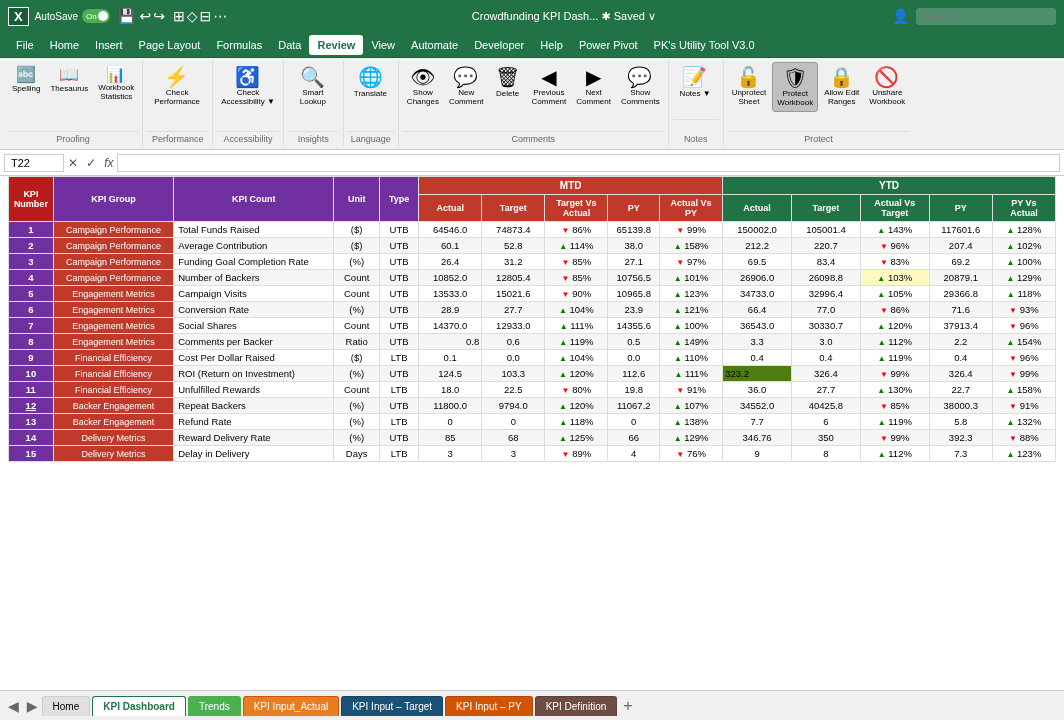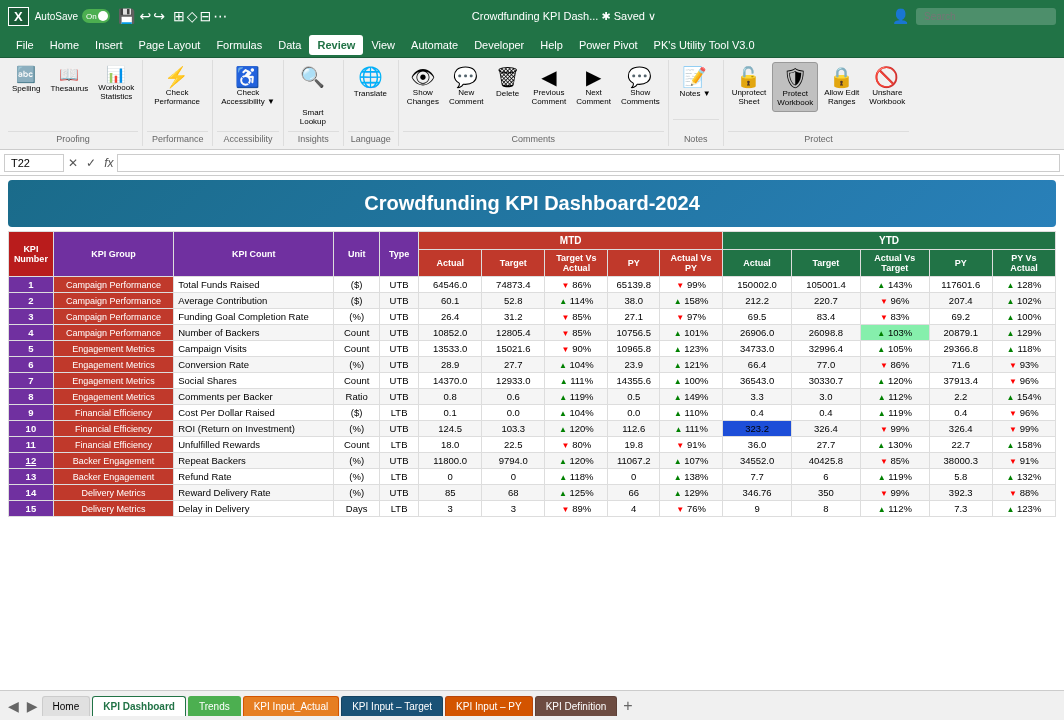--- a/index.html
+++ b/index.html
@@ -103,21 +103,21 @@
         <span style="font-size:8px;text-align:center;line-height:1.1;">Check<br>Accessibility ▼</span>
       </div>
     </div>
     <div style="font-size:9px;color:#666;text-align:center;border-top:1px solid #ddd;padding-top:2px;">Accessibility</div>
   </div>
 
   <div style="display:flex;flex-direction:column;border-right:1px solid #ddd;padding:2px 4px;min-width:60px;height:86px;">
     <div style="display:flex;gap:2px;flex:1;align-items:flex-start;">
       <div style="display:flex;flex-direction:column;align-items:center;padding:3px 4px;cursor:pointer;border-radius:3px;min-width:50px;">
         <span style="font-size:20px;">🔍</span>
-        <span style="font-size:8px;text-align:center;line-height:1.1;margin-top:20px;">Smart<br>Lookup</span>
+        <span style="font-size:8px;text-align:center;line-height:1.1;">Smart<br>Lookup</span>
       </div>
     </div>
     <div style="font-size:9px;color:#666;text-align:center;border-top:1px solid #ddd;padding-top:2px;">Insights</div>
   </div>
 
   <div style="display:flex;flex-direction:column;border-right:1px solid #ddd;padding:2px 4px;min-width:55px;height:86px;">
     <div style="display:flex;gap:2px;flex:1;align-items:flex-start;">
       <div style="display:flex;flex-direction:column;align-items:center;padding:3px 4px;cursor:pointer;border-radius:3px;min-width:45px;">
         <span style="font-size:20px;">🌐</span>
         <span style="font-size:8px;text-align:center;">Translate</span>
@@ -192,21 +192,20 @@
 <div id="formula-bar" style="display:flex;align-items:center;background:white;border-bottom:1px solid #ccc;padding:2px 4px;height:26px;">
   <input type="text" value="T22" style="border: 1px solid rgb(204, 204, 204); padding: 2px 6px; width: 60px; font-size: 11px;">
   <span style="margin:0 4px;font-size:12px;cursor:pointer;color:#555;">✕</span>
   <span style="margin:0 4px;font-size:12px;cursor:pointer;color:#555;">✓</span>
   <span style="margin:0 4px;font-size:12px;font-style:italic;cursor:pointer;color:#555;">fx</span>
   <input type="text" style="flex: 1 1 0%; border: 1px solid rgb(204, 204, 204); padding: 2px 6px; font-size: 11px;" value="">
 </div>
 
 <div id="spreadsheet" style="background:white;overflow:auto;height:calc(720px - 32px - 26px - 92px - 26px - 30px);">
 
-  <div style="background:linear-gradient(135deg,#1a6b8a,#2980b9);color:white;text-align:center;font-size:20px;font-weight:bold;padding:12px;margin:4px 8px;border-radius:4px;">Crowdfunding KPI Dashboard-2024</div>
 
   <div style="padding:0 8px 4px 8px;">
 
 
     <table style="border-collapse:collapse;width:100%;font-size:9.5px;">
       <thead>
         <tr>
           <th rowspan="2" style="background:#b91c1c;color:white;width:38px;font-size:9px;padding:3px 2px;">KPI<br>Number</th>
           <th rowspan="2" style="background:#7030a0;color:white;width:105px;font-size:9px;padding:3px 2px;">KPI Group</th>
           <th rowspan="2" style="background:#7030a0;color:white;width:130px;font-size:9px;padding:3px 2px;">KPI Count</th>
@@ -286,21 +285,21 @@
     <td style="background:#f5f5f5;text-align:left;padding:2px 4px;">Number of Backers</td>
     <td style="background:#f5f5f5;text-align:center;padding:2px 2px;">Count</td>
     <td style="background:#f5f5f5;text-align:center;padding:2px 2px;">UTB</td>
     <td style="background:#f5f5f5;text-align:center;padding:2px 2px;">10852.0</td>
     <td style="background:#f5f5f5;text-align:center;padding:2px 2px;">12805.4</td>
     <td style="background:#f5f5f5;text-align:center;padding:2px 2px;"><span style="color:red;font-size:8px;">▼</span> 85%</td>
     <td style="background:#f5f5f5;text-align:center;padding:2px 2px;">10756.5</td>
     <td style="background:#f5f5f5;text-align:center;padding:2px 2px;"><span style="color:green;font-size:8px;">▲</span> 101%</td>
     <td style="background:#f5f5f5;text-align:center;padding:2px 2px;">26906.0</td>
     <td style="background:#f5f5f5;text-align:center;padding:2px 2px;">26098.8</td>
-    <td style="background:#86efac;text-align:center;padding:2px 2px;"><span style="color:green;font-size:8px;">▲</span> 103%</td>
+    <td style="background:#fef9c3;text-align:center;padding:2px 2px;"><span style="color:green;font-size:8px;">▲</span> 103%</td>
     <td style="background:#f5f5f5;text-align:center;padding:2px 2px;">20879.1</td>
     <td style="background:#f5f5f5;text-align:center;padding:2px 2px;"><span style="color:green;font-size:8px;">▲</span> 129%</td>
   </tr>
           <tr style="background: rgb(255, 255, 255);">
     <td style="background:#7030a0;color:white;text-align:center;padding:2px 3px;font-weight:bold;">5</td>
     <td style="background:#c0392b;color:white;text-align:center;padding:2px 3px;font-size:9px;">Engagement Metrics</td>
     <td style="background:#ffffff;text-align:left;padding:2px 4px;">Campaign Visits</td>
     <td style="background:#ffffff;text-align:center;padding:2px 2px;">Count</td>
     <td style="background:#ffffff;text-align:center;padding:2px 2px;">UTB</td>
     <td style="background:#ffffff;text-align:center;padding:2px 2px;">13533.0</td>
@@ -347,21 +346,21 @@
     <td style="background:#ffffff;text-align:center;padding:2px 2px;"><span style="color:green;font-size:8px;">▲</span> 120%</td>
     <td style="background:#ffffff;text-align:center;padding:2px 2px;">37913.4</td>
     <td style="background:#ffffff;text-align:center;padding:2px 2px;"><span style="color:red;font-size:8px;">▼</span> 96%</td>
   </tr>
           <tr style="background: rgb(245, 245, 245);">
     <td style="background:#7030a0;color:white;text-align:center;padding:2px 3px;font-weight:bold;">8</td>
     <td style="background:#c0392b;color:white;text-align:center;padding:2px 3px;font-size:9px;">Engagement Metrics</td>
     <td style="background:#f5f5f5;text-align:left;padding:2px 4px;">Comments per Backer</td>
     <td style="background:#f5f5f5;text-align:center;padding:2px 2px;">Ratio</td>
     <td style="background:#f5f5f5;text-align:center;padding:2px 2px;">UTB</td>
-    <td style="background:#f5f5f5;text-align:center;padding:2px 2px;">0.8</td>
+    <td style="background:#f5f5f5;text-align:right;padding:2px 2px;">0.8</td>
     <td style="background:#f5f5f5;text-align:center;padding:2px 2px;">0.6</td>
     <td style="background:#f5f5f5;text-align:center;padding:2px 2px;"><span style="color:green;font-size:8px;">▲</span> 119%</td>
     <td style="background:#f5f5f5;text-align:center;padding:2px 2px;">0.5</td>
     <td style="background:#f5f5f5;text-align:center;padding:2px 2px;"><span style="color:green;font-size:8px;">▲</span> 149%</td>
     <td style="background:#f5f5f5;text-align:center;padding:2px 2px;">3.3</td>
     <td style="background:#f5f5f5;text-align:center;padding:2px 2px;">3.0</td>
     <td style="background:#f5f5f5;text-align:center;padding:2px 2px;"><span style="color:green;font-size:8px;">▲</span> 112%</td>
     <td style="background:#f5f5f5;text-align:center;padding:2px 2px;">2.2</td>
     <td style="background:#f5f5f5;text-align:center;padding:2px 2px;"><span style="color:green;font-size:8px;">▲</span> 154%</td>
   </tr>
@@ -386,21 +385,21 @@
     <td style="background:#7030a0;color:white;text-align:center;padding:2px 3px;font-weight:bold;">10</td>
     <td style="background:#c0392b;color:white;text-align:center;padding:2px 3px;font-size:9px;">Financial Efficiency</td>
     <td style="background:#f5f5f5;text-align:left;padding:2px 4px;">ROI (Return on Investment)</td>
     <td style="background:#f5f5f5;text-align:center;padding:2px 2px;">(%)</td>
     <td style="background:#f5f5f5;text-align:center;padding:2px 2px;">UTB</td>
     <td style="background:#f5f5f5;text-align:center;padding:2px 2px;">124.5</td>
     <td style="background:#f5f5f5;text-align:center;padding:2px 2px;">103.3</td>
     <td style="background:#f5f5f5;text-align:center;padding:2px 2px;"><span style="color:green;font-size:8px;">▲</span> 120%</td>
     <td style="background:#f5f5f5;text-align:center;padding:2px 2px;">112.6</td>
     <td style="background:#f5f5f5;text-align:center;padding:2px 2px;"><span style="color:green;font-size:8px;">▲</span> 111%</td>
-    <td style="background:#1d4ed8;text-align:center;padding:2px 2px;">323.2</td>
+    <td style="background:#4d7c0f;text-align:left;padding:2px 2px;">323.2</td>
     <td style="background:#f5f5f5;text-align:center;padding:2px 2px;">326.4</td>
     <td style="background:#f5f5f5;text-align:center;padding:2px 2px;"><span style="color:red;font-size:8px;">▼</span> 99%</td>
     <td style="background:#f5f5f5;text-align:center;padding:2px 2px;">326.4</td>
     <td style="background:#f5f5f5;text-align:center;padding:2px 2px;"><span style="color:red;font-size:8px;">▼</span> 99%</td>
   </tr>
           <tr style="background: rgb(255, 255, 255);">
     <td style="background:#7030a0;color:white;text-align:center;padding:2px 3px;font-weight:bold;">11</td>
     <td style="background:#c0392b;color:white;text-align:center;padding:2px 3px;font-size:9px;">Financial Efficiency</td>
     <td style="background:#ffffff;text-align:left;padding:2px 4px;">Unfulfilled Rewards</td>
     <td style="background:#ffffff;text-align:center;padding:2px 2px;">Count</td>

